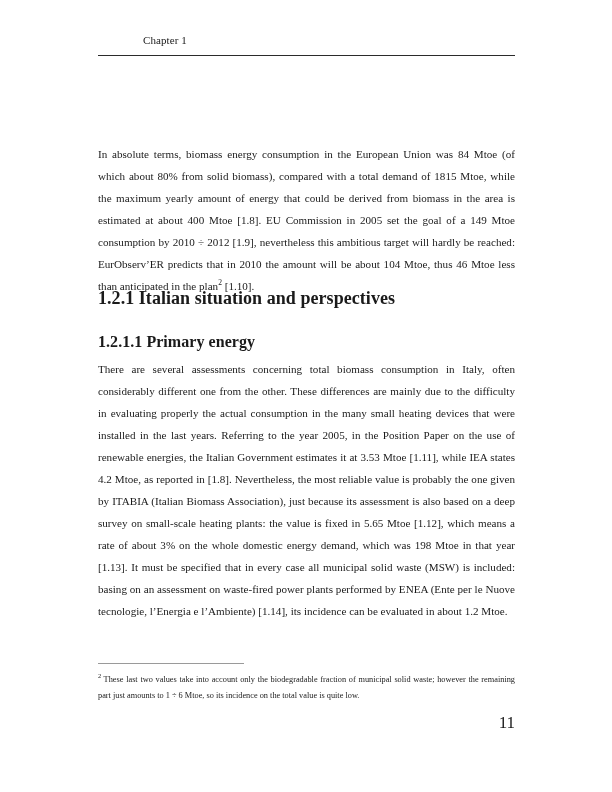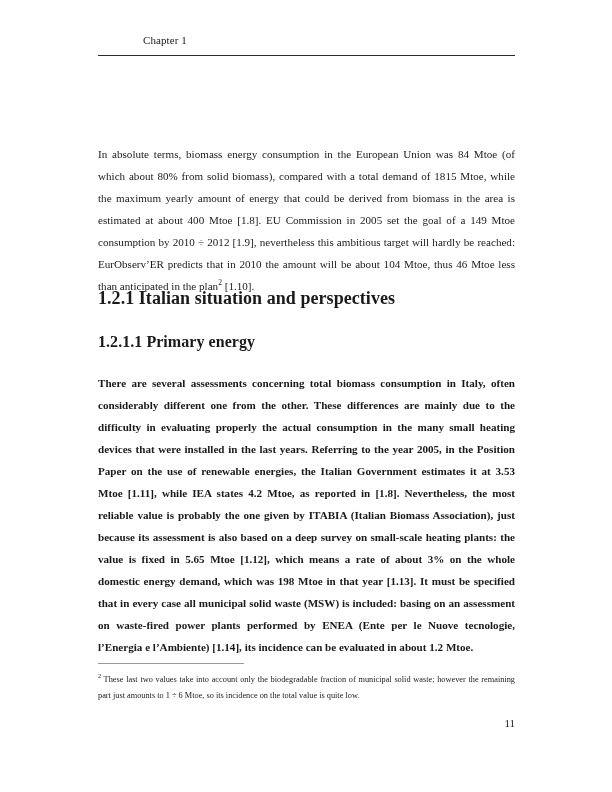--- a/index.html
+++ b/index.html
@@ -126,21 +126,21 @@
     margin-right: 2.4px;
   }
 
   
   .page-number {
     position: absolute;
     left: 98px;
     top: 716px;
     width: 417px;
     text-align: right;
-    font-size: 11px;
+    font-size: 17px;
     line-height: 14px;
   }
 </style>
 </head>
 <body>
 
 <div class="page">
 
   <div class="running-header">
     <span class="hdr-left">Chapter 1</span>
@@ -149,21 +149,21 @@
 
 
   <div class="body-block lastline-left" style="top:143px;">
     <p><span>In absolute terms, biomass energy consumption in the European Union was 84 Mtoe (of which about 80% from solid biomass), compared with a total demand of 1815 Mtoe, while the maximum yearly amount of energy that could be derived from biomass in the area is estimated at about 400 Mtoe [1.8]. EU Commission in 2005 set the goal of a 149 Mtoe consumption by 2010 ÷ 2012 [1.9], nevertheless this ambitious target will hardly be reached: EurObserv’ER predicts that in 2010 the amount will be about 104 Mtoe, thus 46 Mtoe less than anticipated in the plan</span><sup class="fn-ref">2</sup><span> [1.10].</span></p>
   </div>
 
   <div class="heading-1" style="top:290px;">1.2.1 Italian situation and perspectives</div>
 
   <div class="heading-2" style="top:335px;">1.2.1.1 Primary energy</div>
 
-  <div class="body-block lastline-left" style="top:372px;font-weight:bold;">
+  <div class="body-block lastline-left" style="top:358px;">
     <p>There are several assessments concerning total biomass consumption in Italy, often considerably different one from the other. These differences are mainly due to the difficulty in evaluating properly the actual consumption in the many small heating devices that were installed in the last years. Referring to the year 2005, in the Position Paper on the use of renewable energies, the Italian Government estimates it at 3.53 Mtoe [1.11], while IEA states 4.2 Mtoe, as reported in [1.8]. Nevertheless, the most reliable value is probably the one given by ITABIA (Italian Biomass Association), just because its assessment is also based on a deep survey on small-scale heating plants: the value is fixed in 5.65 Mtoe [1.12], which means a rate of about 3% on the whole domestic energy demand, which was 198 Mtoe in that year [1.13]. It must be specified that in every case all municipal solid waste (MSW) is included: basing on an assessment on waste-fired power plants performed by ENEA (Ente per le Nuove tecnologie, l’Energia e l’Ambiente) [1.14], its incidence can be evaluated in about 1.2 Mtoe.</p>
   </div>
 
   <div class="footnote-rule"></div>
   <div class="footnote last-left">
     <p><sup class="fn-marker">2</sup><span>These last two values take into account only the biodegradable fraction of municipal solid waste; however the remaining part just amounts to 1 ÷ 6 Mtoe, so its incidence on the total value is quite low.</span></p>
   </div>
 
   <div class="page-number">11</div>
 

